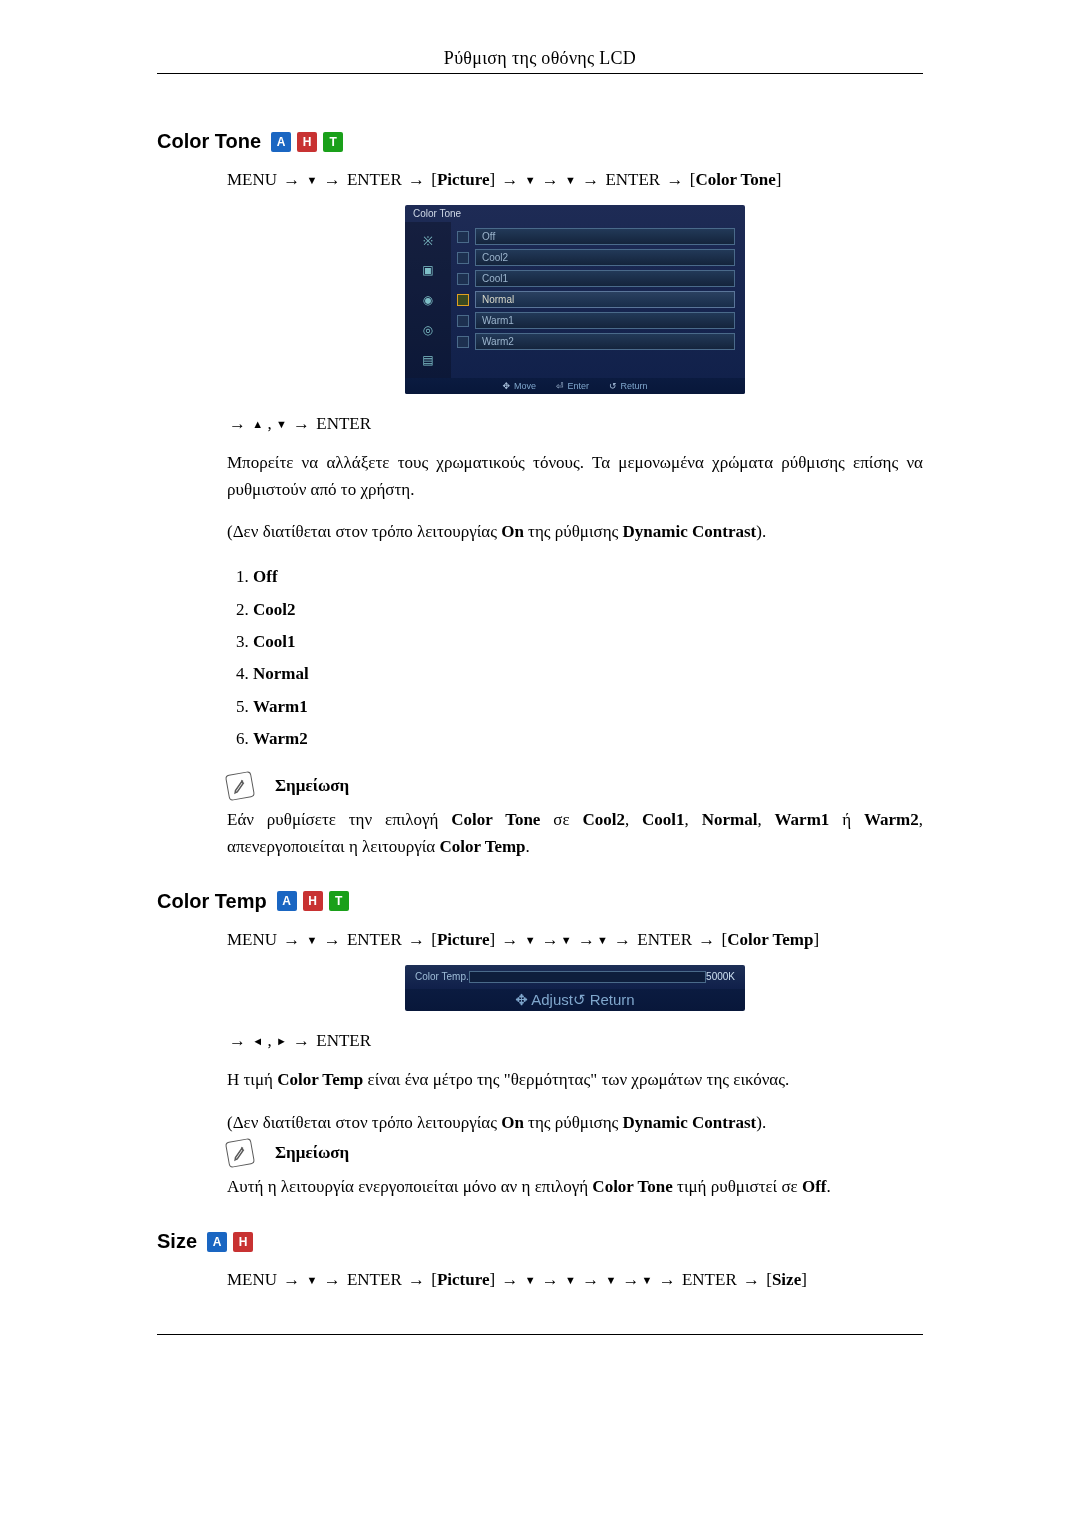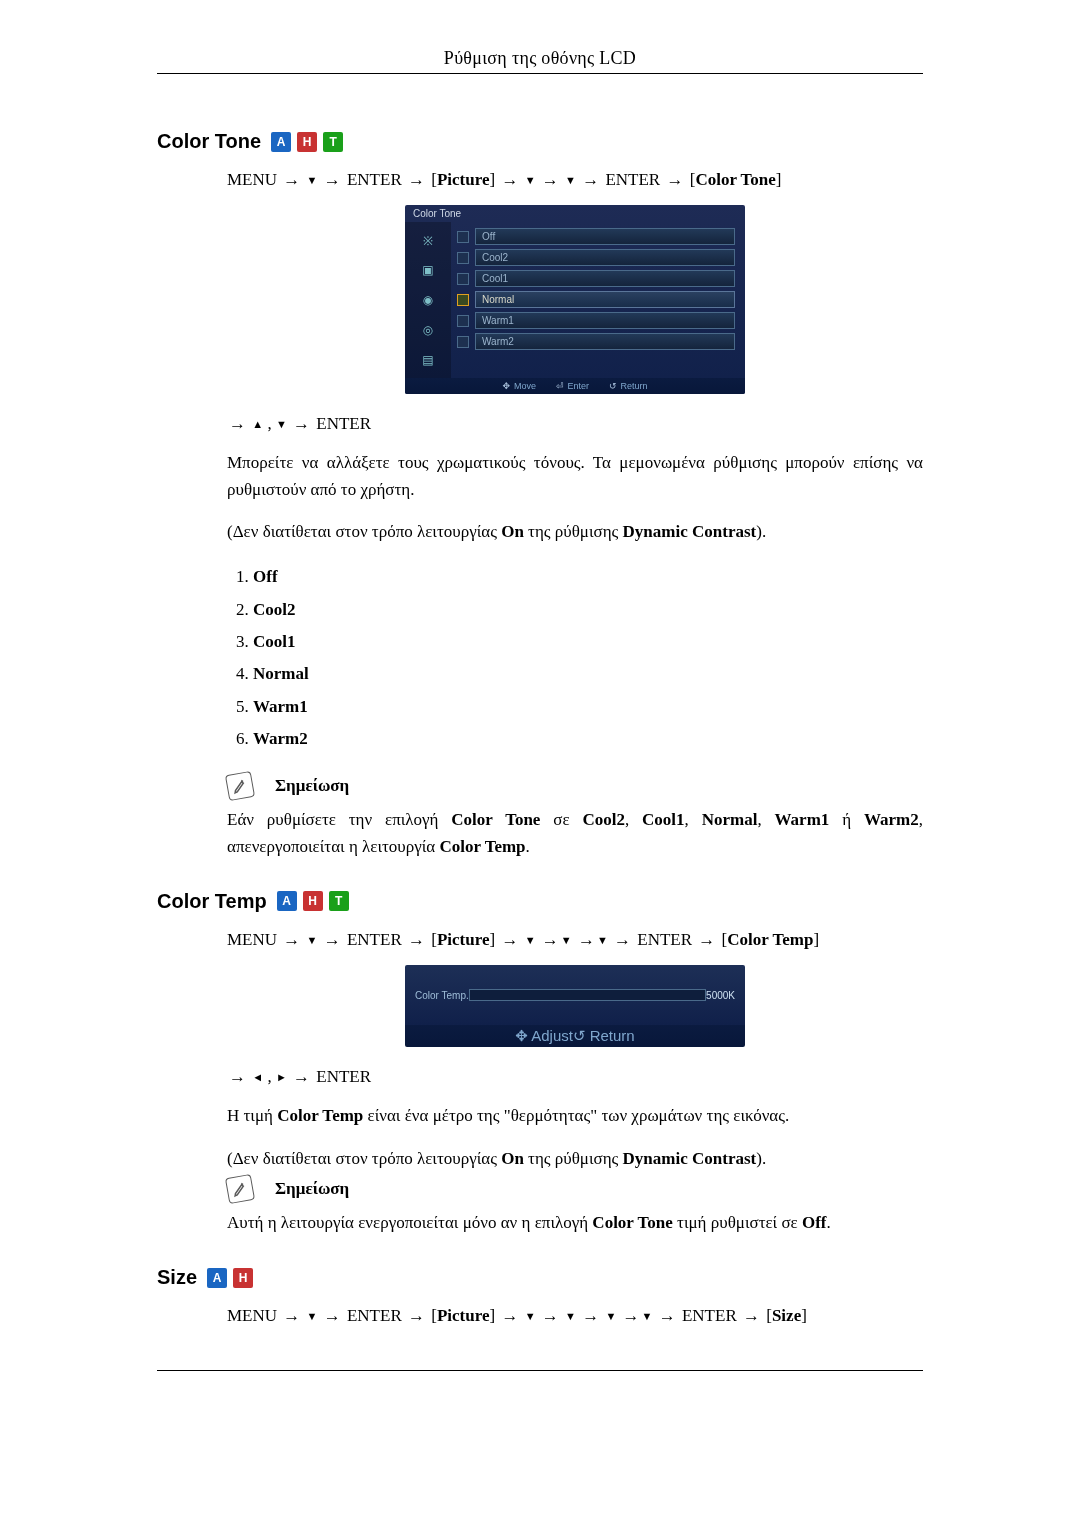--- a/index.html
+++ b/index.html
@@ -146,23 +146,22 @@
     width: 340px;
     margin: 6px auto 16px auto;
     font-family: Arial, Helvetica, sans-serif;
     font-size: 10px;
     color: #b8d2e6;
     border-radius: 2px;
     overflow: hidden;
   }
   .osd-slim-top {
     display: flex;
-    align-items: center;
     background: linear-gradient(#1d2f56,#10204a);
-    padding: 24px 10px;
+    padding: 6px 10px;
     gap: 0;
   }
   .osd-slim-title { color: #9fbdd8; flex-shrink: 0; }
   .osd-slider {
     flex: 1;
     height: 12px;
     border: 1px solid #4a6a8a;
     background: #0e1e3c;
     position: relative;
   }
@@ -312,21 +311,21 @@
 
     <div class="nav-line">
       <span class="arrow">→</span>
       <span class="tri">▲</span>
       <span>, </span>
       <span class="tri">▼</span>
       <span class="arrow">→</span>
       <span> ENTER</span>
     </div>
 
-    <div class="para">Μπορείτε να αλλάξετε τους χρωματικούς τόνους. Τα μεμονωμένα ρύθμισης μπορούν επίσης να ρυθμιστούν από το χρήστη.</div>
+    <div class="para">Μπορείτε να αλλάξετε τους χρωματικούς τόνους. Τα μεμονωμένα χρώματα ρύθμισης επίσης να ρυθμιστούν από το χρήστη.</div>
 
     <div class="para">
       <span>(Δεν διατίθεται στον τρόπο λειτουργίας </span><span class="bold">On</span><span> της ρύθμισης </span><span class="bold">Dynamic Contrast</span><span>).</span>
     </div>
 
     <ol class="ol">
       <li><span class="bold">Off</span></li>
       <li><span class="bold">Cool2</span></li>
       <li><span class="bold">Cool1</span></li>
       <li><span class="bold">Normal</span></li>

